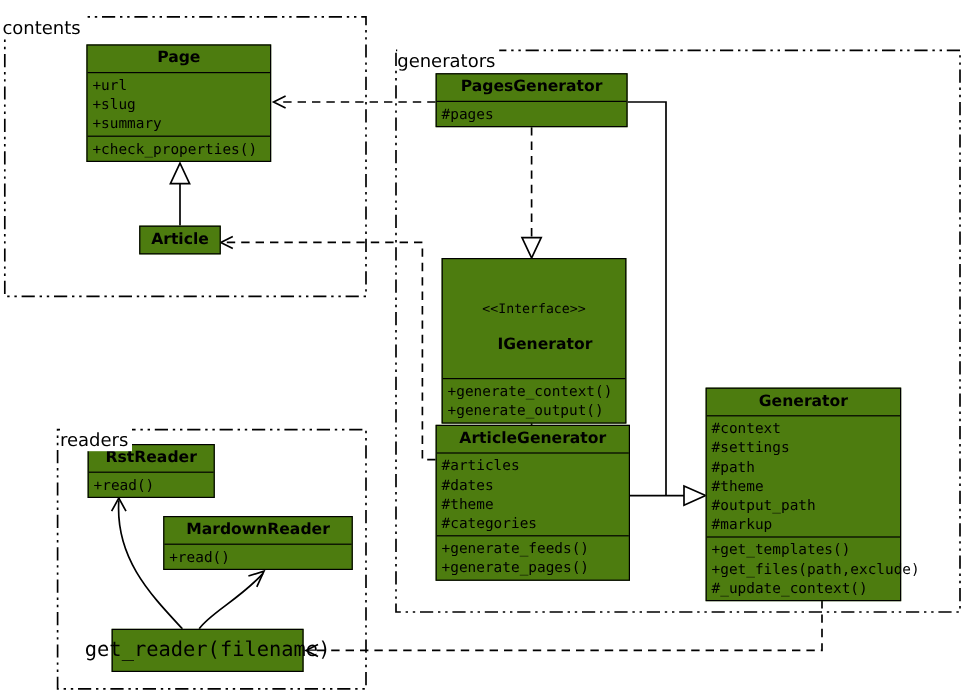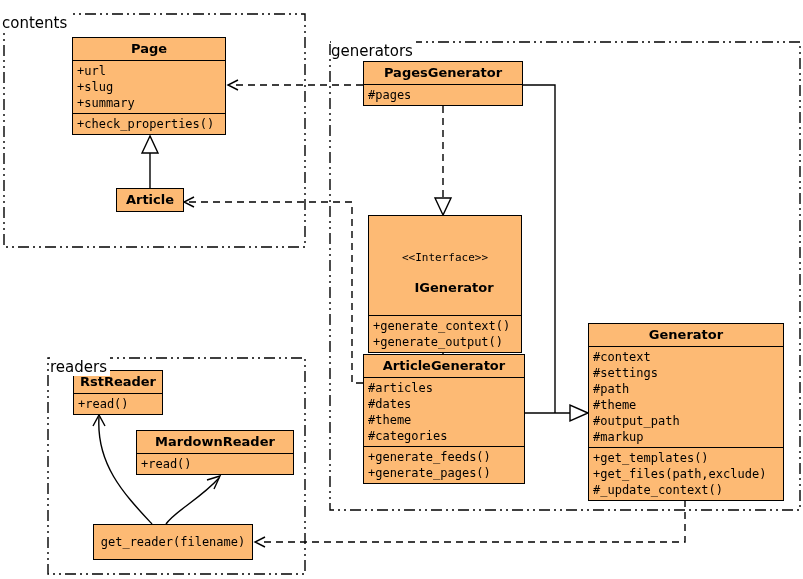--- a/index.html
+++ b/index.html
@@ -7,38 +7,38 @@
   body {
     width:803px; height:579px; position:relative; overflow:hidden;
     font-family:"DejaVu Sans", sans-serif; color:#000;
   }
   svg.overlay { position:absolute; left:0; top:0; z-index:0; }
   .pkg-label {
     position:absolute; z-index:2; font-size:15px; line-height:15px;
     background:#fff; padding:16px 3px 1px 0; white-space:pre;
   }
   .uml {
-    position:absolute; z-index:1; background:#fdba74;
+    position:absolute; z-index:1; background:#4d7c0f;
     border:1.5px solid #000;
   }
   .uml-title {
     font-weight:bold; font-size:13px; line-height:16px;
     text-align:center; padding:3px 5px; white-space:pre;
   }
   .stereotype {
     display:block; font-family:"DejaVu Sans Mono", monospace;
     font-weight:normal; font-size:11px; line-height:13px;
   }
   .uml-sec {
     border-top:1.5px solid #000; padding:2px 4px;
     font-family:"DejaVu Sans Mono", monospace; font-size:12px;
   }
   .uml-row { line-height:16px; white-space:pre; }
   .uml-single {
-    font-family:"DejaVu Sans Mono", monospace; font-size:12px;
+    font-family:"DejaVu Sans Mono", monospace; font-size:17px;
     display:flex; align-items:center; justify-content:center;
     height:34px; white-space:pre;
   }
 </style>
 </head>
 <body>
 
 <svg class="overlay" width="803" height="579" viewBox="0 0 803 579">
   <g stroke="#000" fill="none" stroke-width="1.4">
     <rect x="4" y="14" width="301" height="233" stroke-dasharray="11 4 2 4 2 4"></rect>
@@ -138,38 +138,38 @@
     <div class="uml-row">#dates</div>
     <div class="uml-row">#theme</div>
     <div class="uml-row">#categories</div>
   </div>
   <div class="uml-sec">
     <div class="uml-row">+generate_feeds()</div>
     <div class="uml-row">+generate_pages()</div>
   </div>
 </div>
 
-<div class="uml" style="left:588px; top:323px; width:196px;">
+<div class="uml" style="left:588px; top:323px; width:163px;">
   <div class="uml-title">Generator</div>
   <div class="uml-sec">
     <div class="uml-row">#context</div>
     <div class="uml-row">#settings</div>
     <div class="uml-row">#path</div>
     <div class="uml-row">#theme</div>
     <div class="uml-row">#output_path</div>
     <div class="uml-row">#markup</div>
   </div>
   <div class="uml-sec">
     <div class="uml-row">+get_templates()</div>
     <div class="uml-row">+get_files(path,exclude)</div>
     <div class="uml-row">#_update_context()</div>
   </div>
 </div>
 
-<div class="uml" style="left:73px; top:370px; width:90px;">
+<div class="uml" style="left:73px; top:370px; width:106px;">
   <div class="uml-title">RstReader</div>
   <div class="uml-sec">
     <div class="uml-row">+read()</div>
   </div>
 </div>
 
 <div class="uml" style="left:136px; top:430px; width:158px;">
   <div class="uml-title">MardownReader</div>
   <div class="uml-sec">
     <div class="uml-row">+read()</div>

